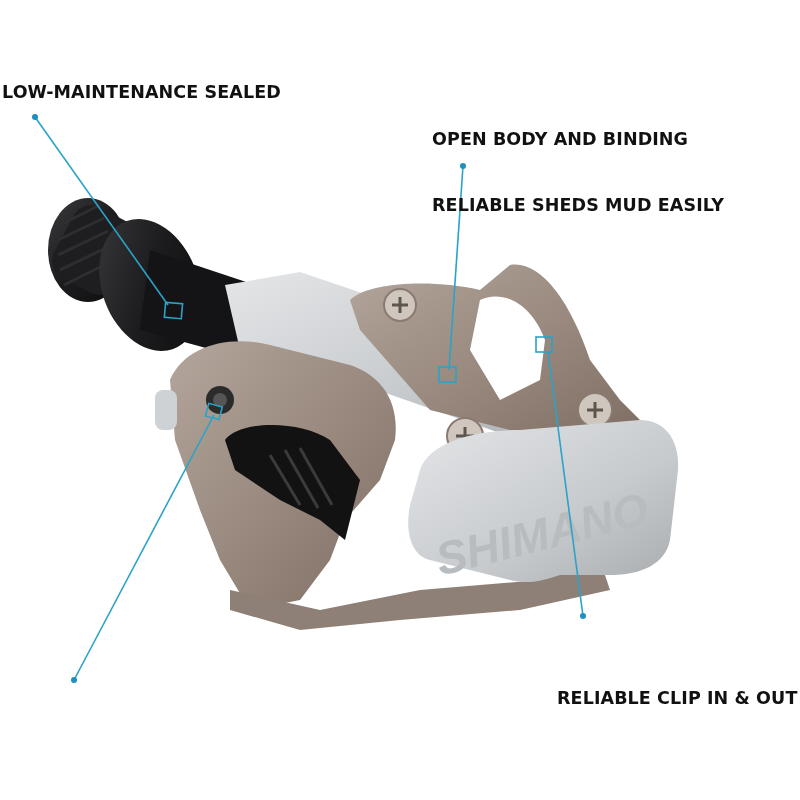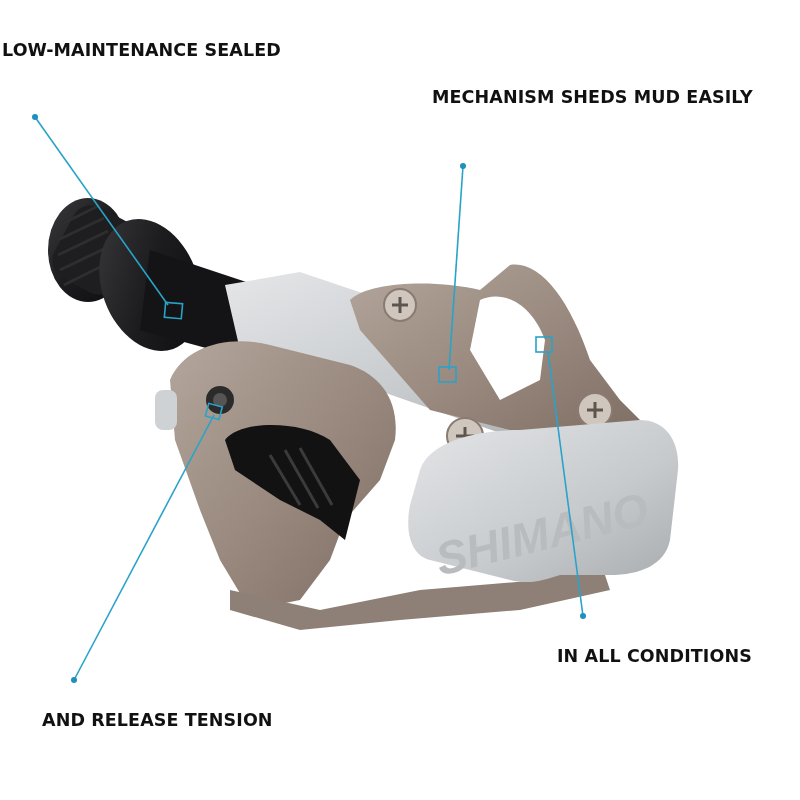--- a/index.html
+++ b/index.html
@@ -7,21 +7,21 @@
     .callout-text {
       position: absolute;
       color: #111111;
       font-family: "DejaVu Sans", sans-serif;
       font-weight: bold;
       font-size: 17.5px;
       line-height: 24px;
       letter-spacing: 0.1px;
       white-space: nowrap;
     }
-    .callout-text span { display: block; }
+    .callout-text span { display: block; margin-top: 42px; }
     #art { position: absolute; left: 0; top: 0; width: 800px; height: 800px; }
   </style>
 </head>
 <body>
 
 <svg id="art" viewBox="0 0 800 800" xmlns="http://www.w3.org/2000/svg">
   <defs>
     <linearGradient id="bronze" x1="0" y1="0" x2="1" y2="1">
       <stop offset="0" stop-color="#b3a69c"></stop>
       <stop offset="0.5" stop-color="#9a8a7f"></stop>
@@ -114,22 +114,22 @@
     <circle cx="583" cy="616" r="3"></circle>
     <circle cx="74" cy="680" r="3"></circle>
   </g>
 </svg>
 
 <div class="callout-text" style="left:2px; top:38px;">
   <span>LOW-MAINTENANCE SEALED</span>
 </div>
 
 <div class="callout-text" style="left:432px; top:85px;">
-  <span>MECHANISM SHEDS MUD EASILY</span>
+  <span>OPEN BODY AND BINDING</span>
+  <span>RELIABLE SHEDS MUD EASILY</span>
 </div>
 
 <div class="callout-text" style="left:557px; top:644px;">
-  <span>IN ALL CONDITIONS</span>
+  <span>RELIABLE CLIP IN &amp; OUT</span>
 </div>
 
 <div class="callout-text" style="left:42px; top:708px;">
-  <span>AND RELEASE TENSION</span>
 </div>
 
 </body></html>

